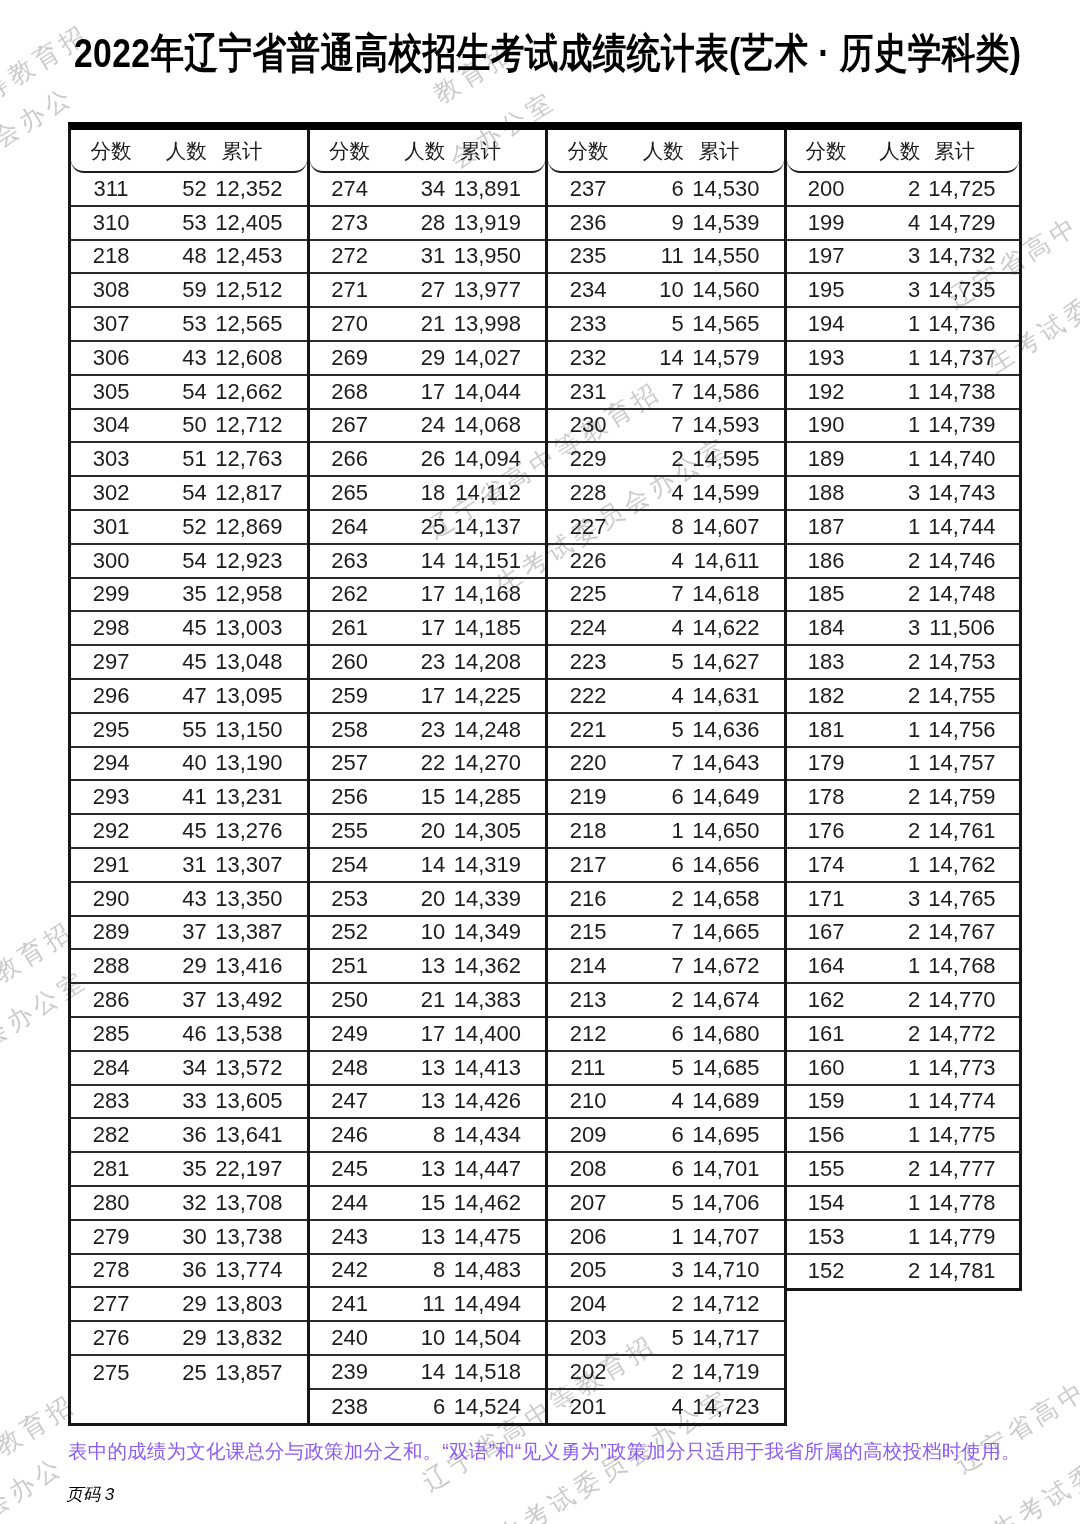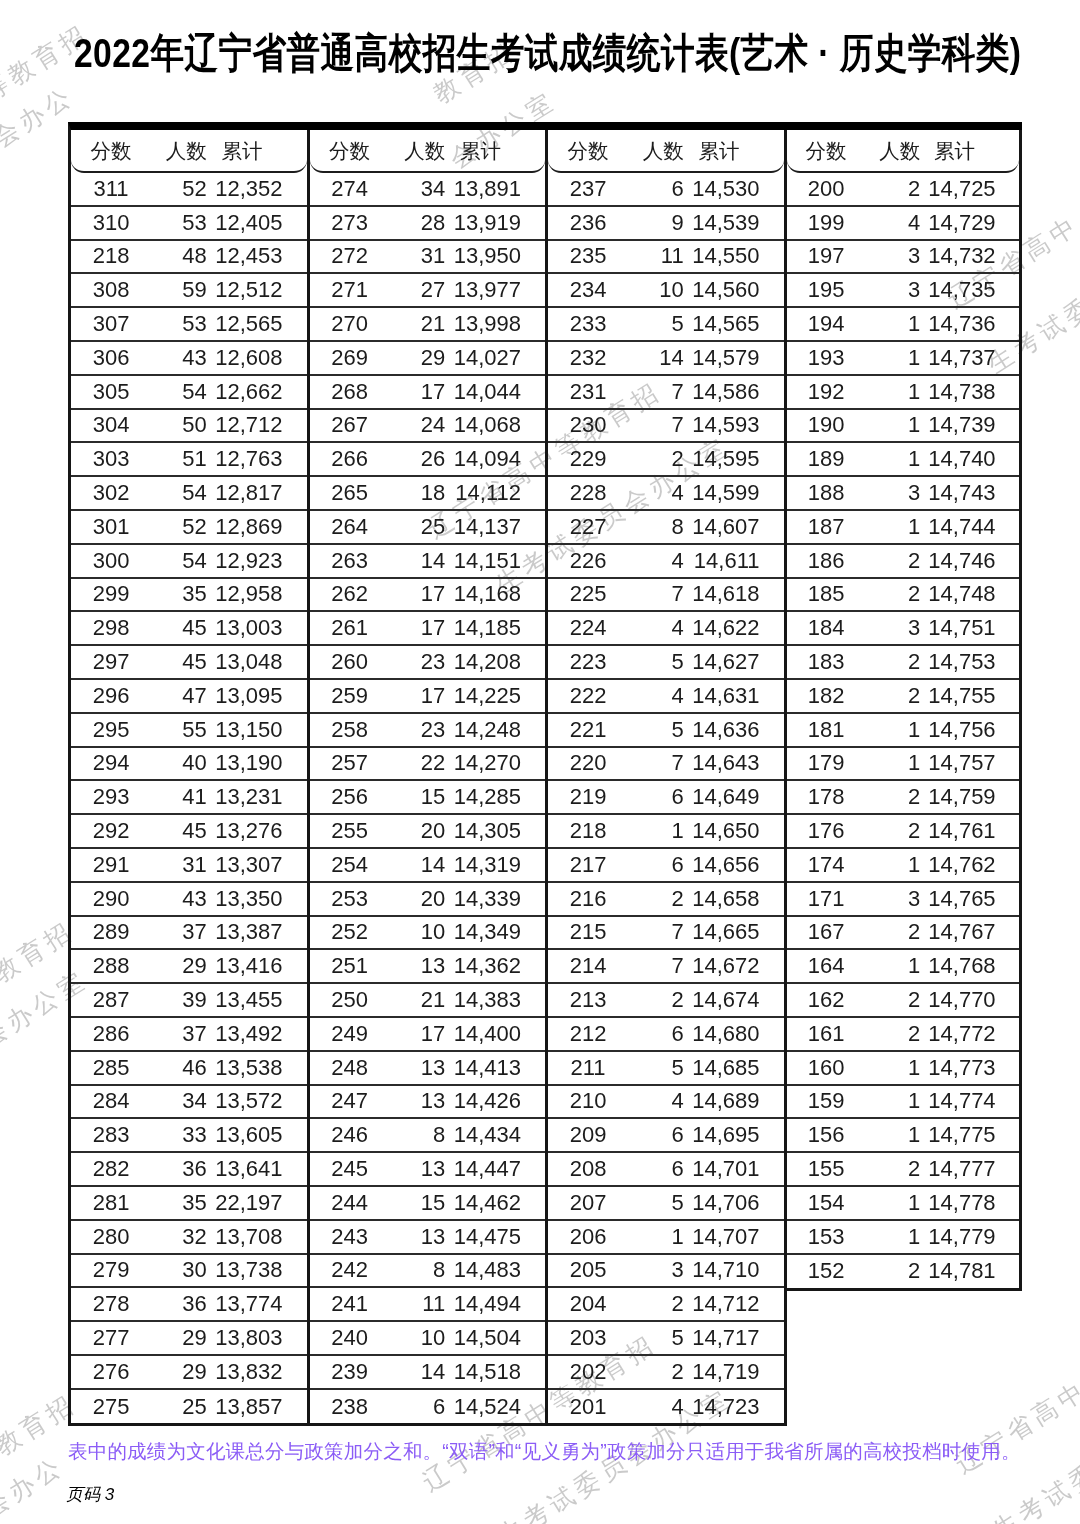--- a/index.html
+++ b/index.html
@@ -209,25 +209,20 @@
           <span class="c-score">289</span>
           <span class="c-count">37</span>
           <span class="c-cum">13,387</span>
         </div>
         <div class="row">
           <span class="c-score">288</span>
           <span class="c-count">29</span>
           <span class="c-cum">13,416</span>
         </div>
         <div class="row">
-          <span class="c-score">287</span>
-          <span class="c-count">39</span>
-          <span class="c-cum">13,455</span>
-        </div>
-        <div class="row">
           <span class="c-score">286</span>
           <span class="c-count">37</span>
           <span class="c-cum">13,492</span>
         </div>
         <div class="row">
           <span class="c-score">285</span>
           <span class="c-count">46</span>
           <span class="c-cum">13,538</span>
         </div>
         <div class="row">
@@ -738,21 +733,21 @@
           <span class="c-cum">14,746</span>
         </div>
         <div class="row">
           <span class="c-score">185</span>
           <span class="c-count">2</span>
           <span class="c-cum">14,748</span>
         </div>
         <div class="row">
           <span class="c-score">184</span>
           <span class="c-count">3</span>
-          <span class="c-cum">14,751</span>
+          <span class="c-cum">11,506</span>
         </div>
         <div class="row">
           <span class="c-score">183</span>
           <span class="c-count">2</span>
           <span class="c-cum">14,753</span>
         </div>
         <div class="row">
           <span class="c-score">182</span>
           <span class="c-count">2</span>
           <span class="c-cum">14,755</span>

